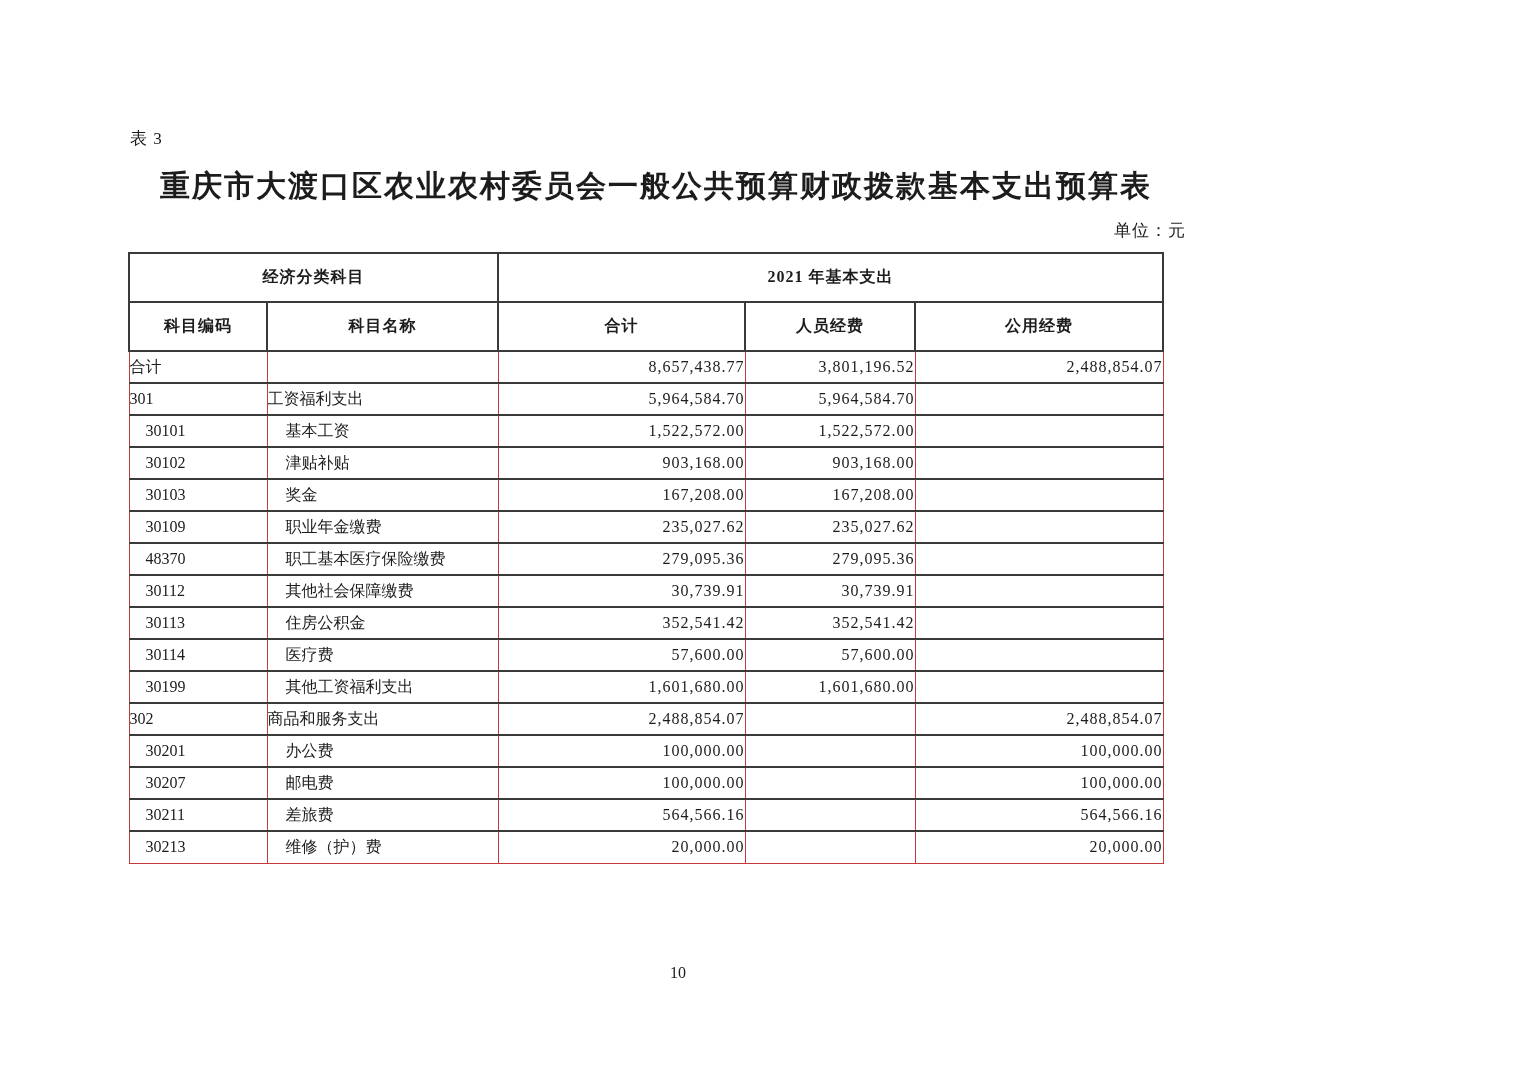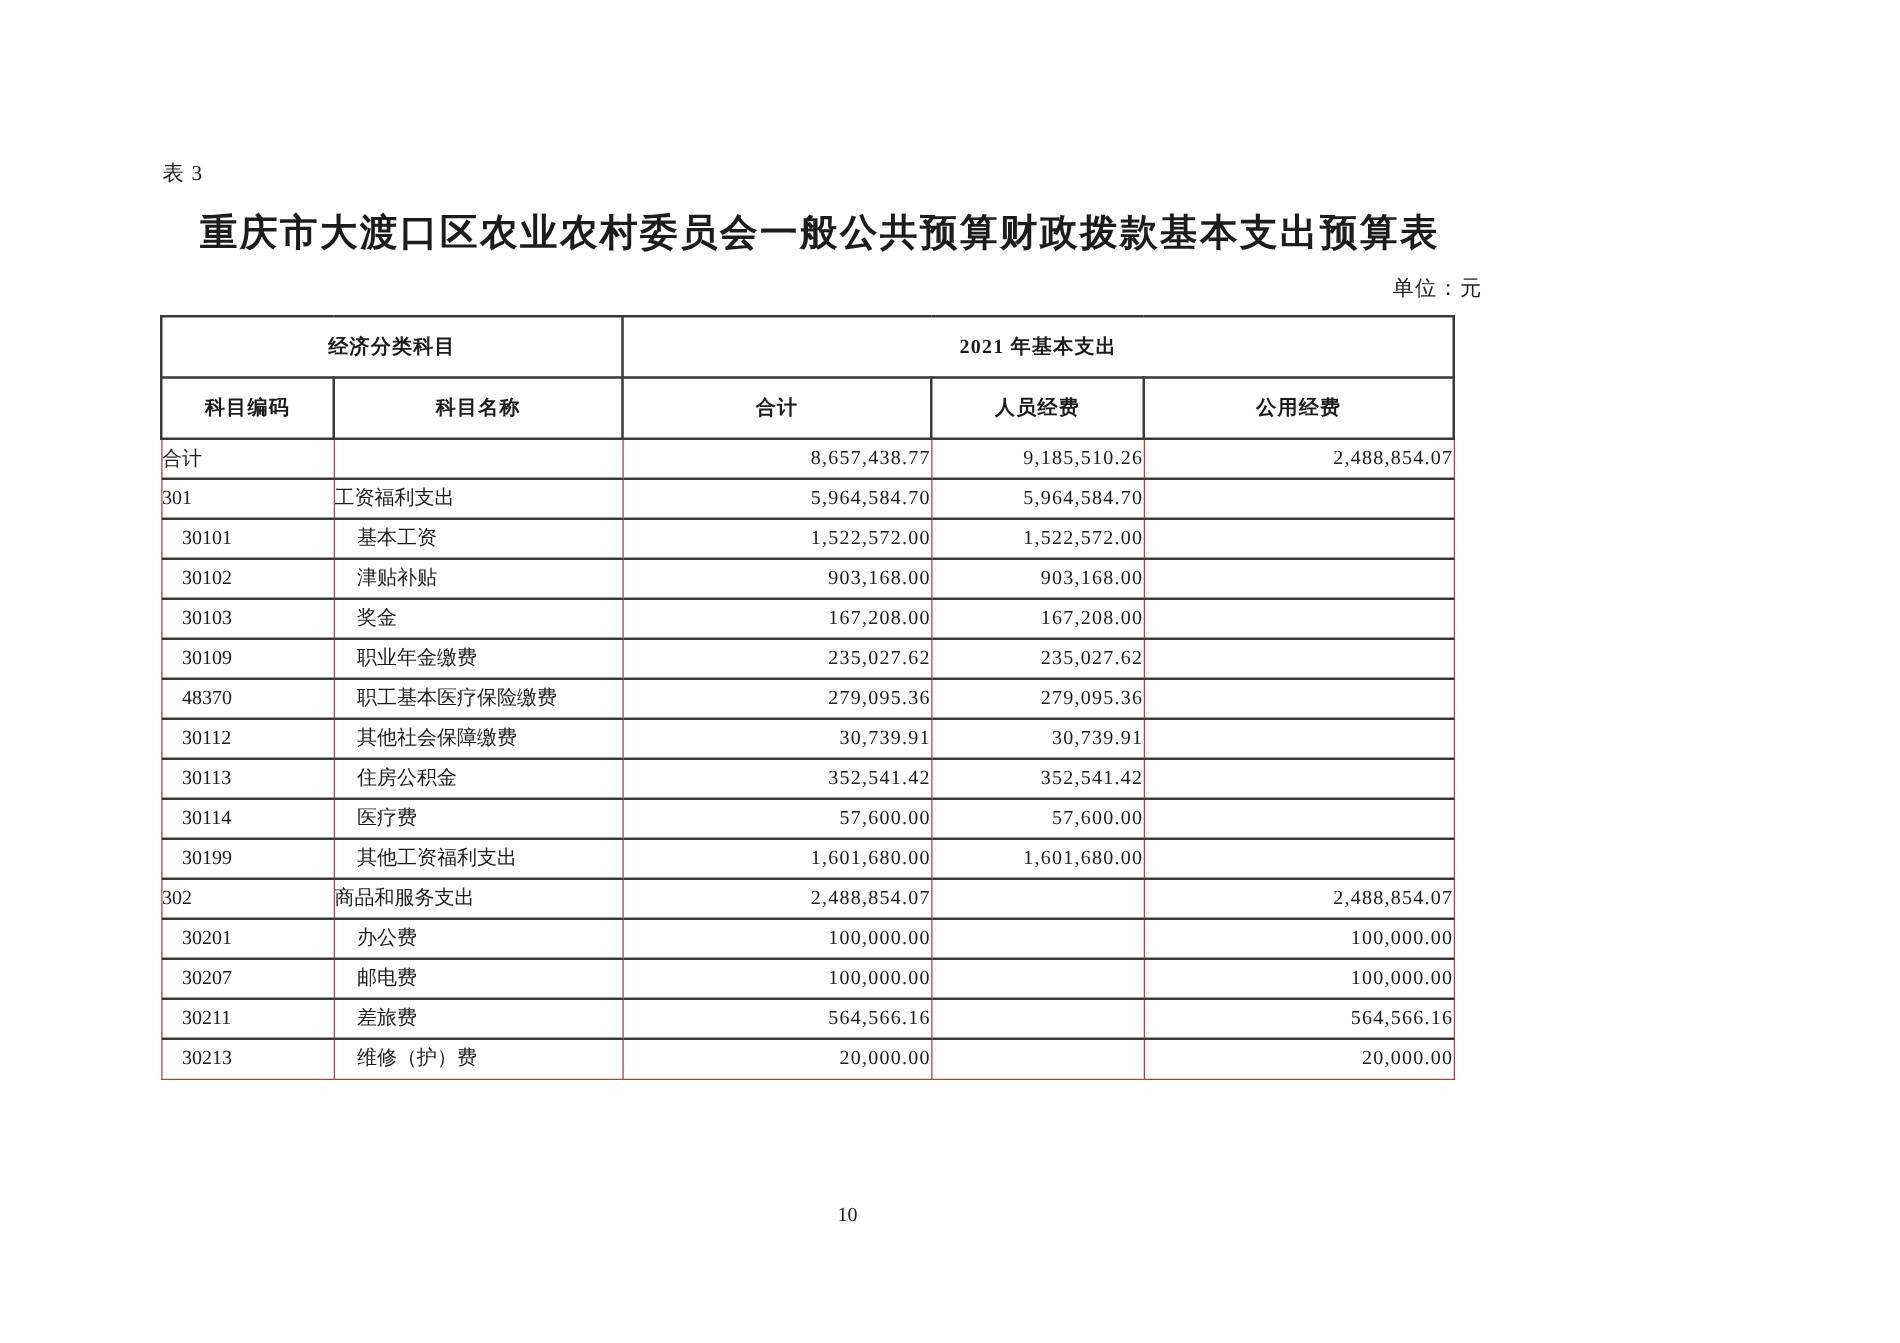--- a/index.html
+++ b/index.html
@@ -92,21 +92,21 @@
         <th>合计</th>
         <th>人员经费</th>
         <th>公用经费</th>
       </tr>
     </thead>
     <tbody>
       <tr class="lvl0">
         <td class="code">合计</td>
         <td class="name"></td>
         <td class="num">8,657,438.77</td>
-        <td class="num">9,185,510.26</td>
+        <td class="num">3,801,196.52</td>
         <td class="num">2,488,854.07</td>
       </tr>
       <tr class="lvl0">
         <td class="code">301</td>
         <td class="name">工资福利支出</td>
         <td class="num">5,964,584.70</td>
         <td class="num">5,964,584.70</td>
         <td class="num"></td>
       </tr>
       <tr class="lvl1">

